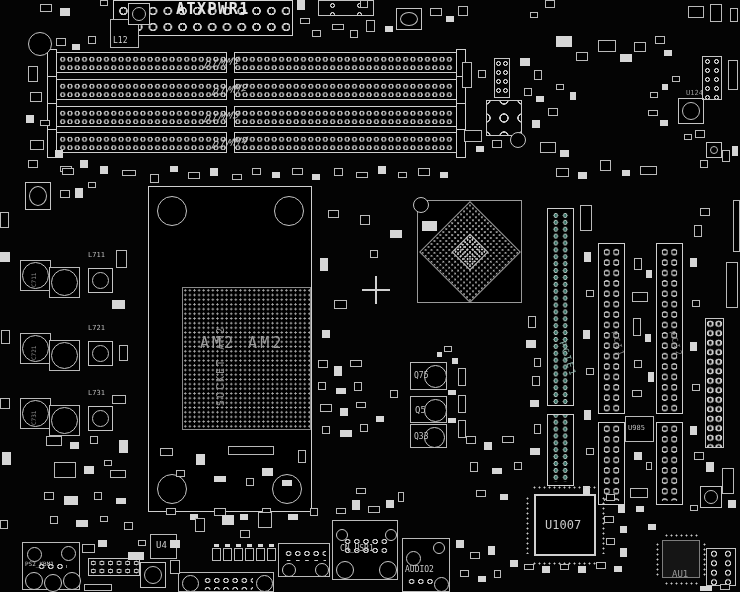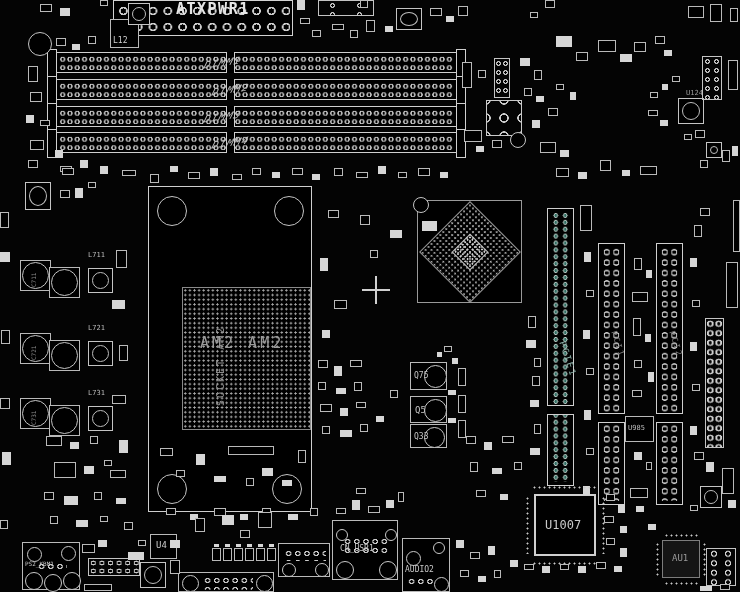--- a/index.html
+++ b/index.html
@@ -179,21 +179,21 @@
 
   <div class="p atx12" style="left:486px;top:100px;width:36px;height:36px"></div>
 
   <div class="p q" style="left:678px;top:98px;width:26px;height:26px"></div>
   <div class="lbl" style="left:686px;top:90px;font-size:7px;color:#9a9a9a">U124</div>
 
   <div class="p" style="left:534px;top:494px;width:62px;height:62px;border:2px solid #cfcfcf;background:#000"></div>
   <div class="lbl" style="left:545px;top:519px;font-size:12px;color:#c9c9c9">U1007</div>
 
   <div class="p" style="left:662px;top:540px;width:38px;height:38px;border:1px solid #7d7d7d;background:#151515"></div>
-  <div class="lbl" style="left:672px;top:554px;font-size:9px;color:#9a9a9a">AU1</div>
+  <div class="lbl" style="left:672px;top:570px;font-size:9px;color:#9a9a9a">AU1</div>
 
   <div class="p r" style="left:150px;top:534px;width:27px;height:25px"></div>
   <div class="lbl" style="left:156px;top:541px;font-size:9px;color:#c9c9c9">U4</div>
 
   <div class="p r" style="left:22px;top:542px;width:58px;height:48px">
     <div class="ring" style="left:4px;top:4px;width:13px;height:13px"></div>
     <div class="ring" style="left:38px;top:3px;width:13px;height:13px"></div>
     <div class="ring" style="left:2px;top:29px;width:16px;height:16px"></div>
     <div class="ring" style="left:21px;top:31px;width:16px;height:16px"></div>
     <div class="ring" style="left:40px;top:29px;width:16px;height:16px"></div>

